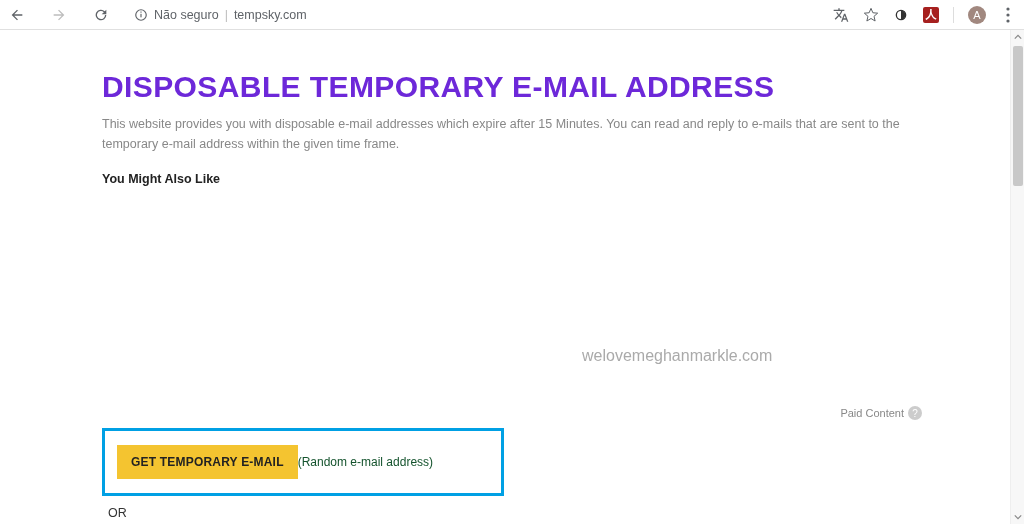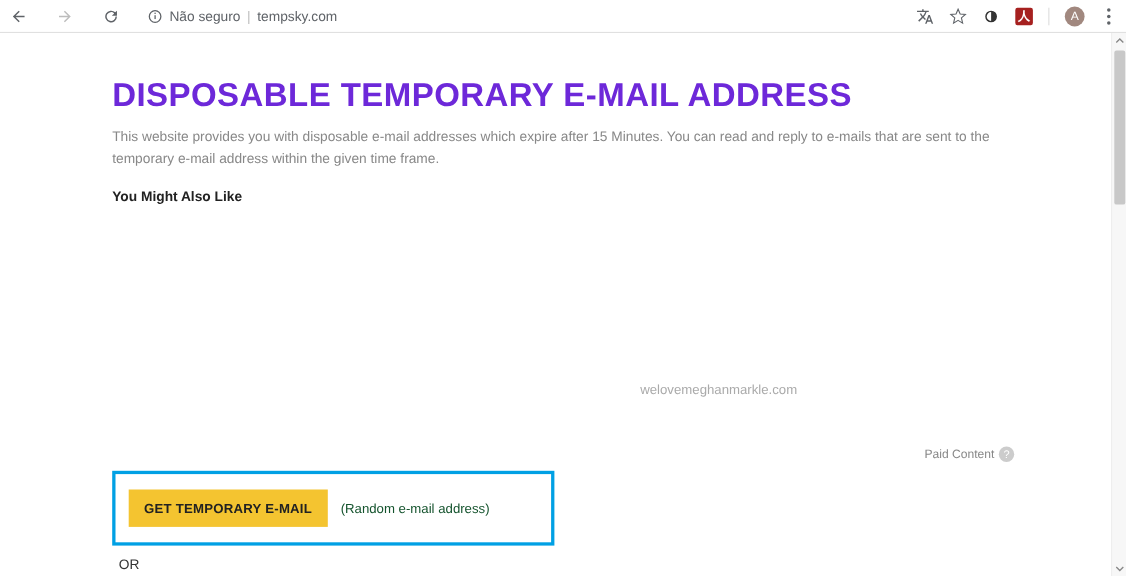--- a/index.html
+++ b/index.html
@@ -57,29 +57,28 @@
     font-size: 30px;
     font-weight: 600;
     color:#6d28d9;
     letter-spacing: 0.4px;
     margin: 20px 0 10px;
     font-family: "Segoe UI", Arial, sans-serif;
   }
   .desc { font-size: 12.5px; color:#888; line-height:1.6; margin-bottom:18px; }
   .yml { font-size: 12.5px; font-weight:bold; color:#222; margin-bottom: 6px; margin-top: 16px; }
   .ad-space { height: 170px; position:relative; }
-  .ad-link { position:absolute; left:480px; top:155px; font-size:12px; color:#aaa; }
+  .ad-link { position:absolute; left:480px; top:155px; font-size:16px; color:#aaa; }
   .paid { position:absolute; right:0; top:0; font-size:11px; color:#888; display:flex; align-items:center; gap:4px; }
   .paid .qmark { width:14px; height:14px; border-radius:50%; background:#ccc; color:#fff; font-size:10px; display:flex; align-items:center; justify-content:center; }
   .action-row {
     border: 3px solid #00a0e4;
     padding: 14px 12px;
     display:flex;
     align-items:center;
-    gap:12px;
     width: 402px;
     margin-bottom: 10px;
   }
   .btn-yellow {
     background: #f4c430;
     color:#222;
     font-weight:bold;
     font-size:12px;
     padding: 10px 14px;
     border:none;

